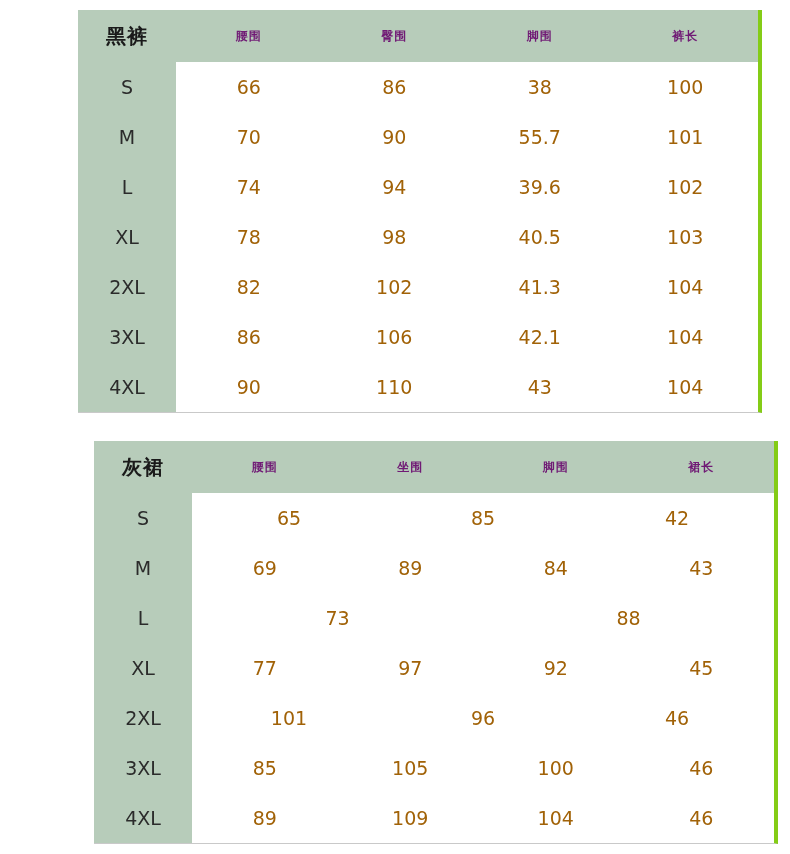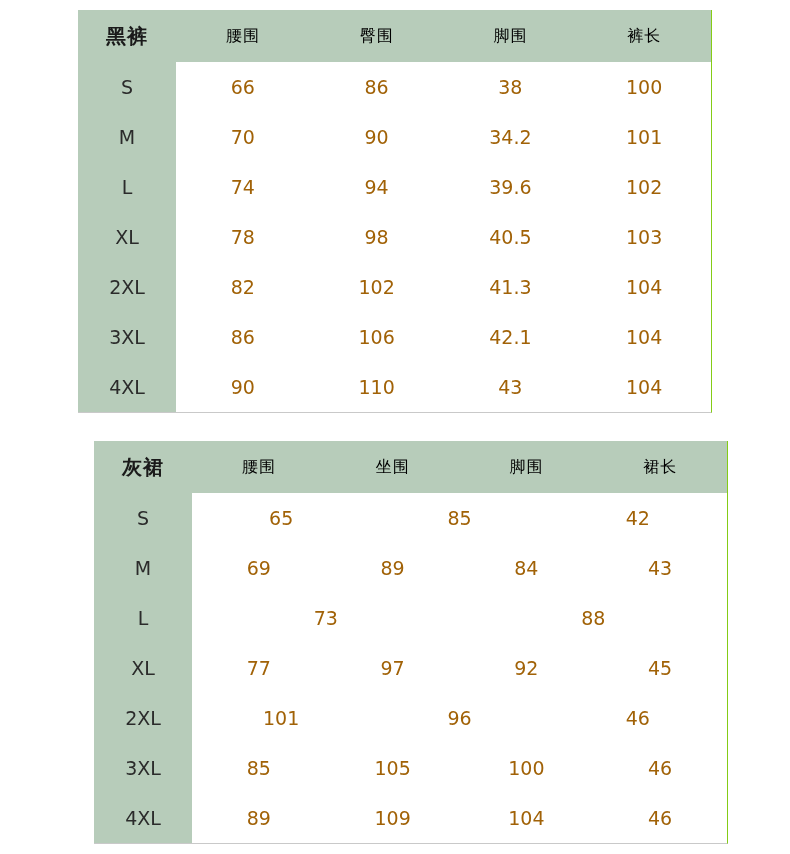--- a/index.html
+++ b/index.html
@@ -20,23 +20,23 @@
     left: 0;
     top: 0;
     width: 790px;
     height: 854px;
     background: #ffffff;
   }
 
   .size-table {
     position: absolute;
     left: 78px;
-    width: 634px;
-    background: #ffffff;
-    border-right: 1px solid #84cc16;
+    width: 684px;
+    background: #ffffff;
+    border-right: 4px solid #84cc16;
     border-bottom: 1px solid #c9c9c9;
     box-sizing: border-box;
   }
 
   #table-pants { top: 10px; }
   #table-skirt { top: 441px; margin-left: 16px; }
 
   .t-row {
     display: flex;
     width: 100%;
@@ -80,23 +80,23 @@
     font-size: 19px;
     color: #2b2b2b;
   }
 
   .cell.measure-col {
     flex: 1 1 0;
     width: 134px;
   }
 
   .header-row .cell.measure-col {
-    font-size: 16px;
-    color: #000000;
-    font-weight: normal;
+    font-size: 12px;
+    color: #701a75;
+    font-weight: bold;
     letter-spacing: 1px;
   }
 
   .data-row .cell.measure-col {
     font-size: 19px;
     color: #a16207;
   }
 </style>
 </head>
 <body>
@@ -115,21 +115,21 @@
         <div class="cell size-col">S</div>
         <div class="cell measure-col">66</div>
         <div class="cell measure-col">86</div>
         <div class="cell measure-col">38</div>
         <div class="cell measure-col">100</div>
       </div>
       <div class="t-row data-row">
         <div class="cell size-col">M</div>
         <div class="cell measure-col">70</div>
         <div class="cell measure-col">90</div>
-        <div class="cell measure-col">34.2</div>
+        <div class="cell measure-col">55.7</div>
         <div class="cell measure-col">101</div>
       </div>
       <div class="t-row data-row">
         <div class="cell size-col">L</div>
         <div class="cell measure-col">74</div>
         <div class="cell measure-col">94</div>
         <div class="cell measure-col">39.6</div>
         <div class="cell measure-col">102</div>
       </div>
       <div class="t-row data-row">

